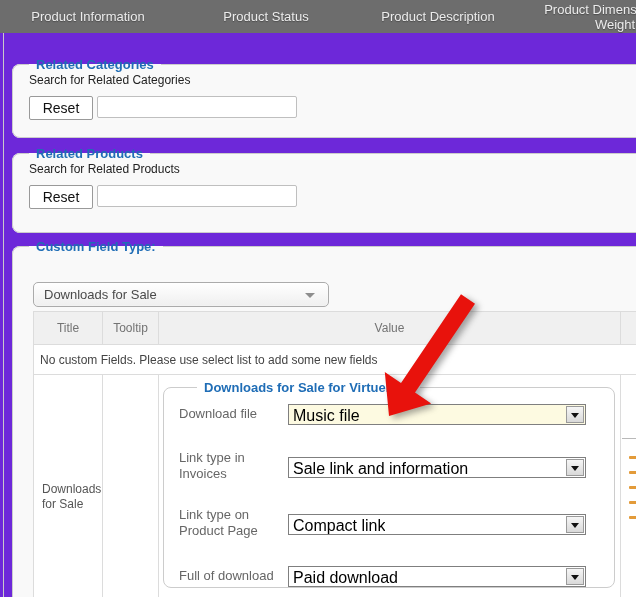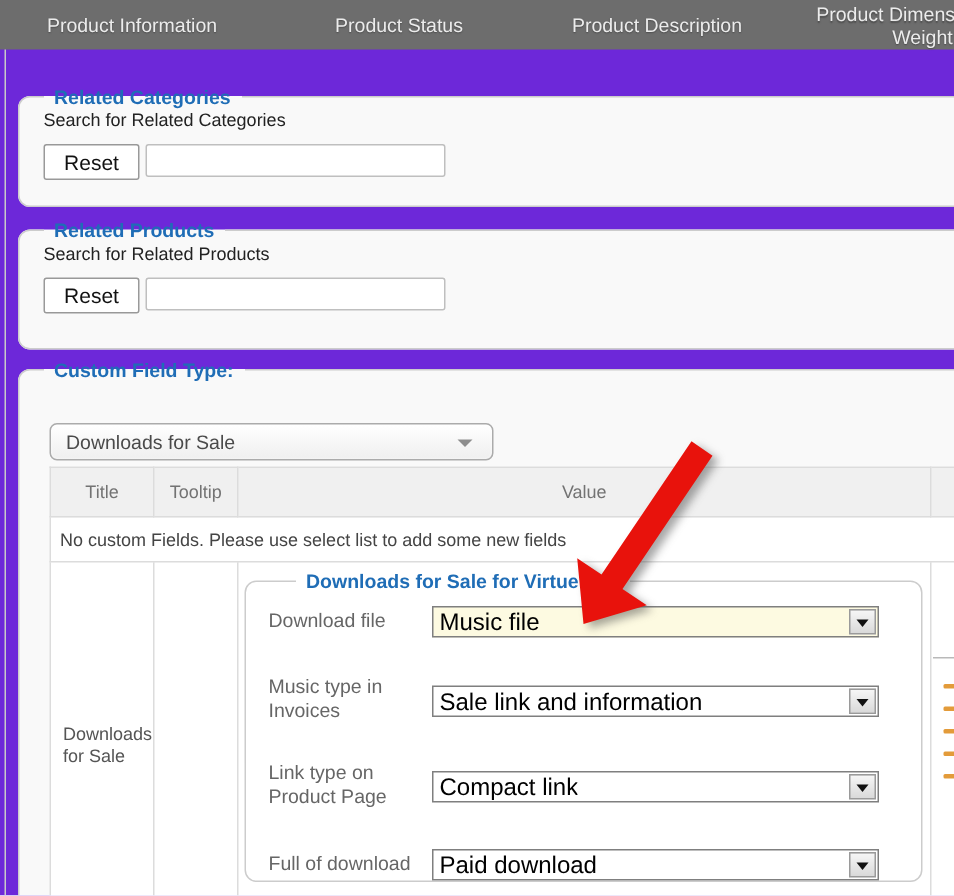--- a/index.html
+++ b/index.html
@@ -186,21 +186,21 @@
 
             <div class="frow">
               <div class="flabel">Download file</div>
               <div class="winsel highlight">
                 <span class="txt">Music file</span>
                 <span class="btn"></span>
               </div>
             </div>
 
             <div class="frow">
-              <div class="flabel">Music type in Invoices</div>
+              <div class="flabel">Link type in Invoices</div>
               <div class="winsel">
                 <span class="txt">Sale link and information</span>
                 <span class="btn"></span>
               </div>
             </div>
 
             <div class="frow">
               <div class="flabel">Link type on Product Page</div>
               <div class="winsel">
                 <span class="txt">Compact link</span>

